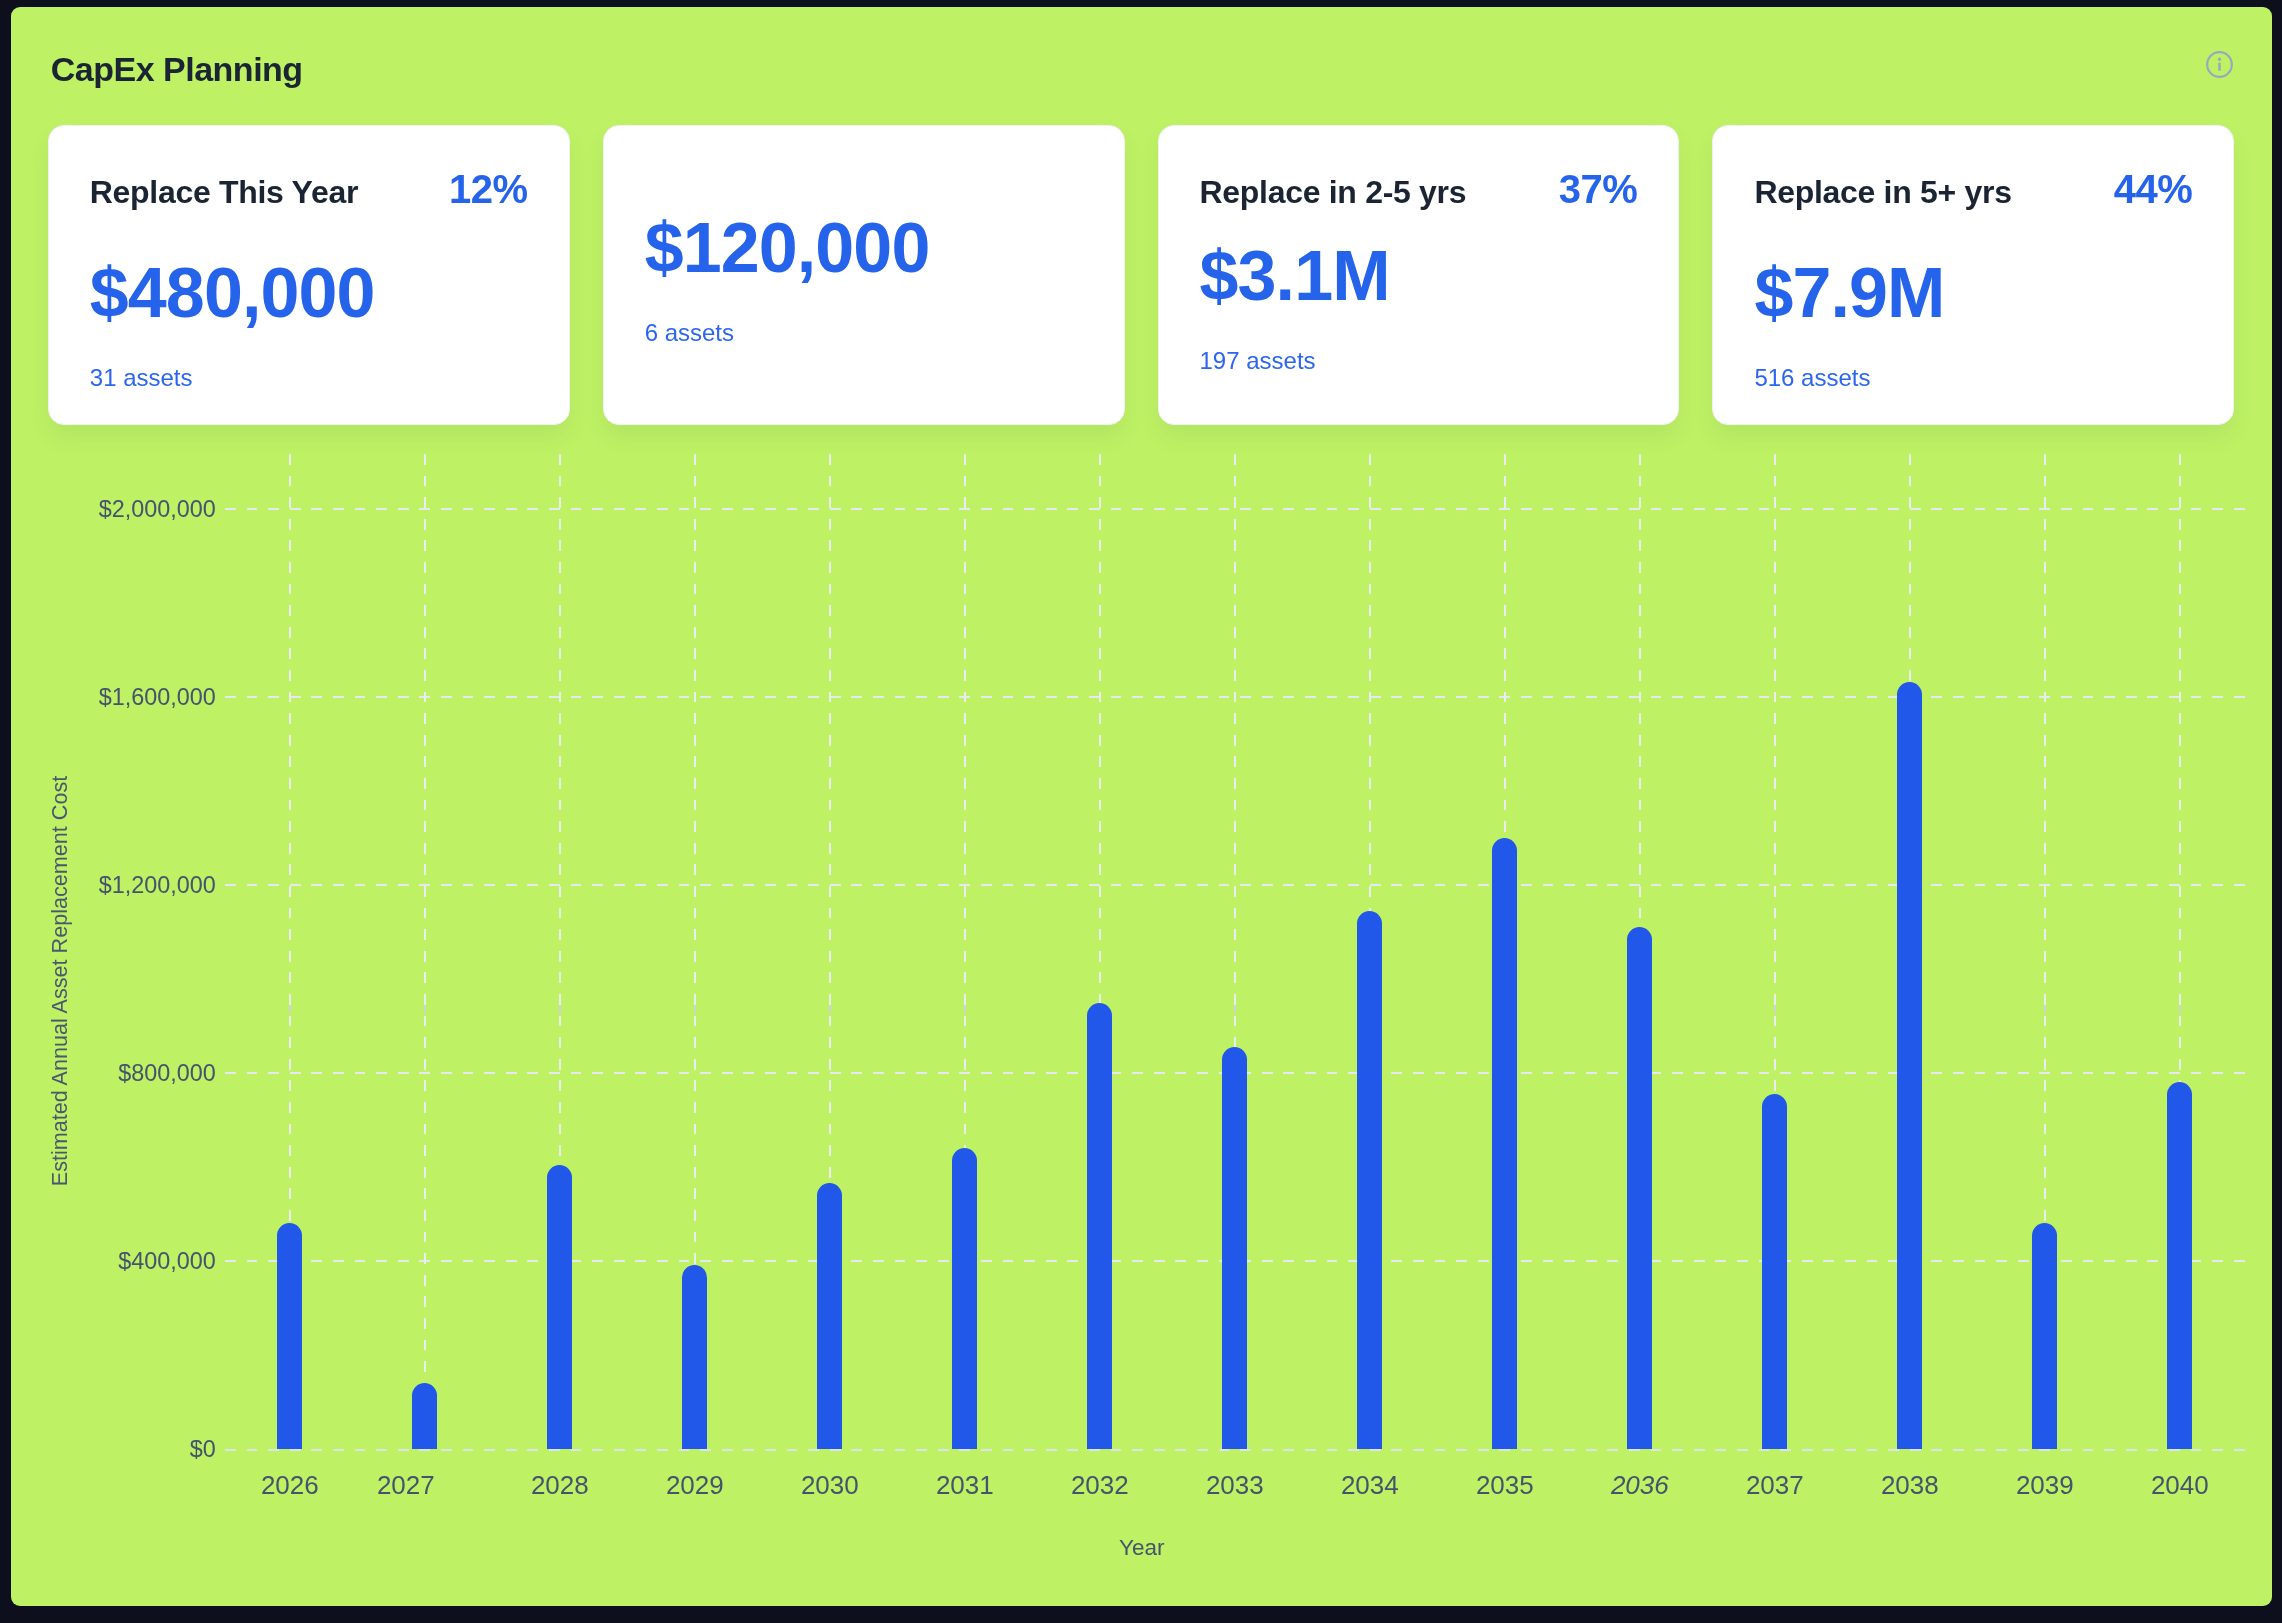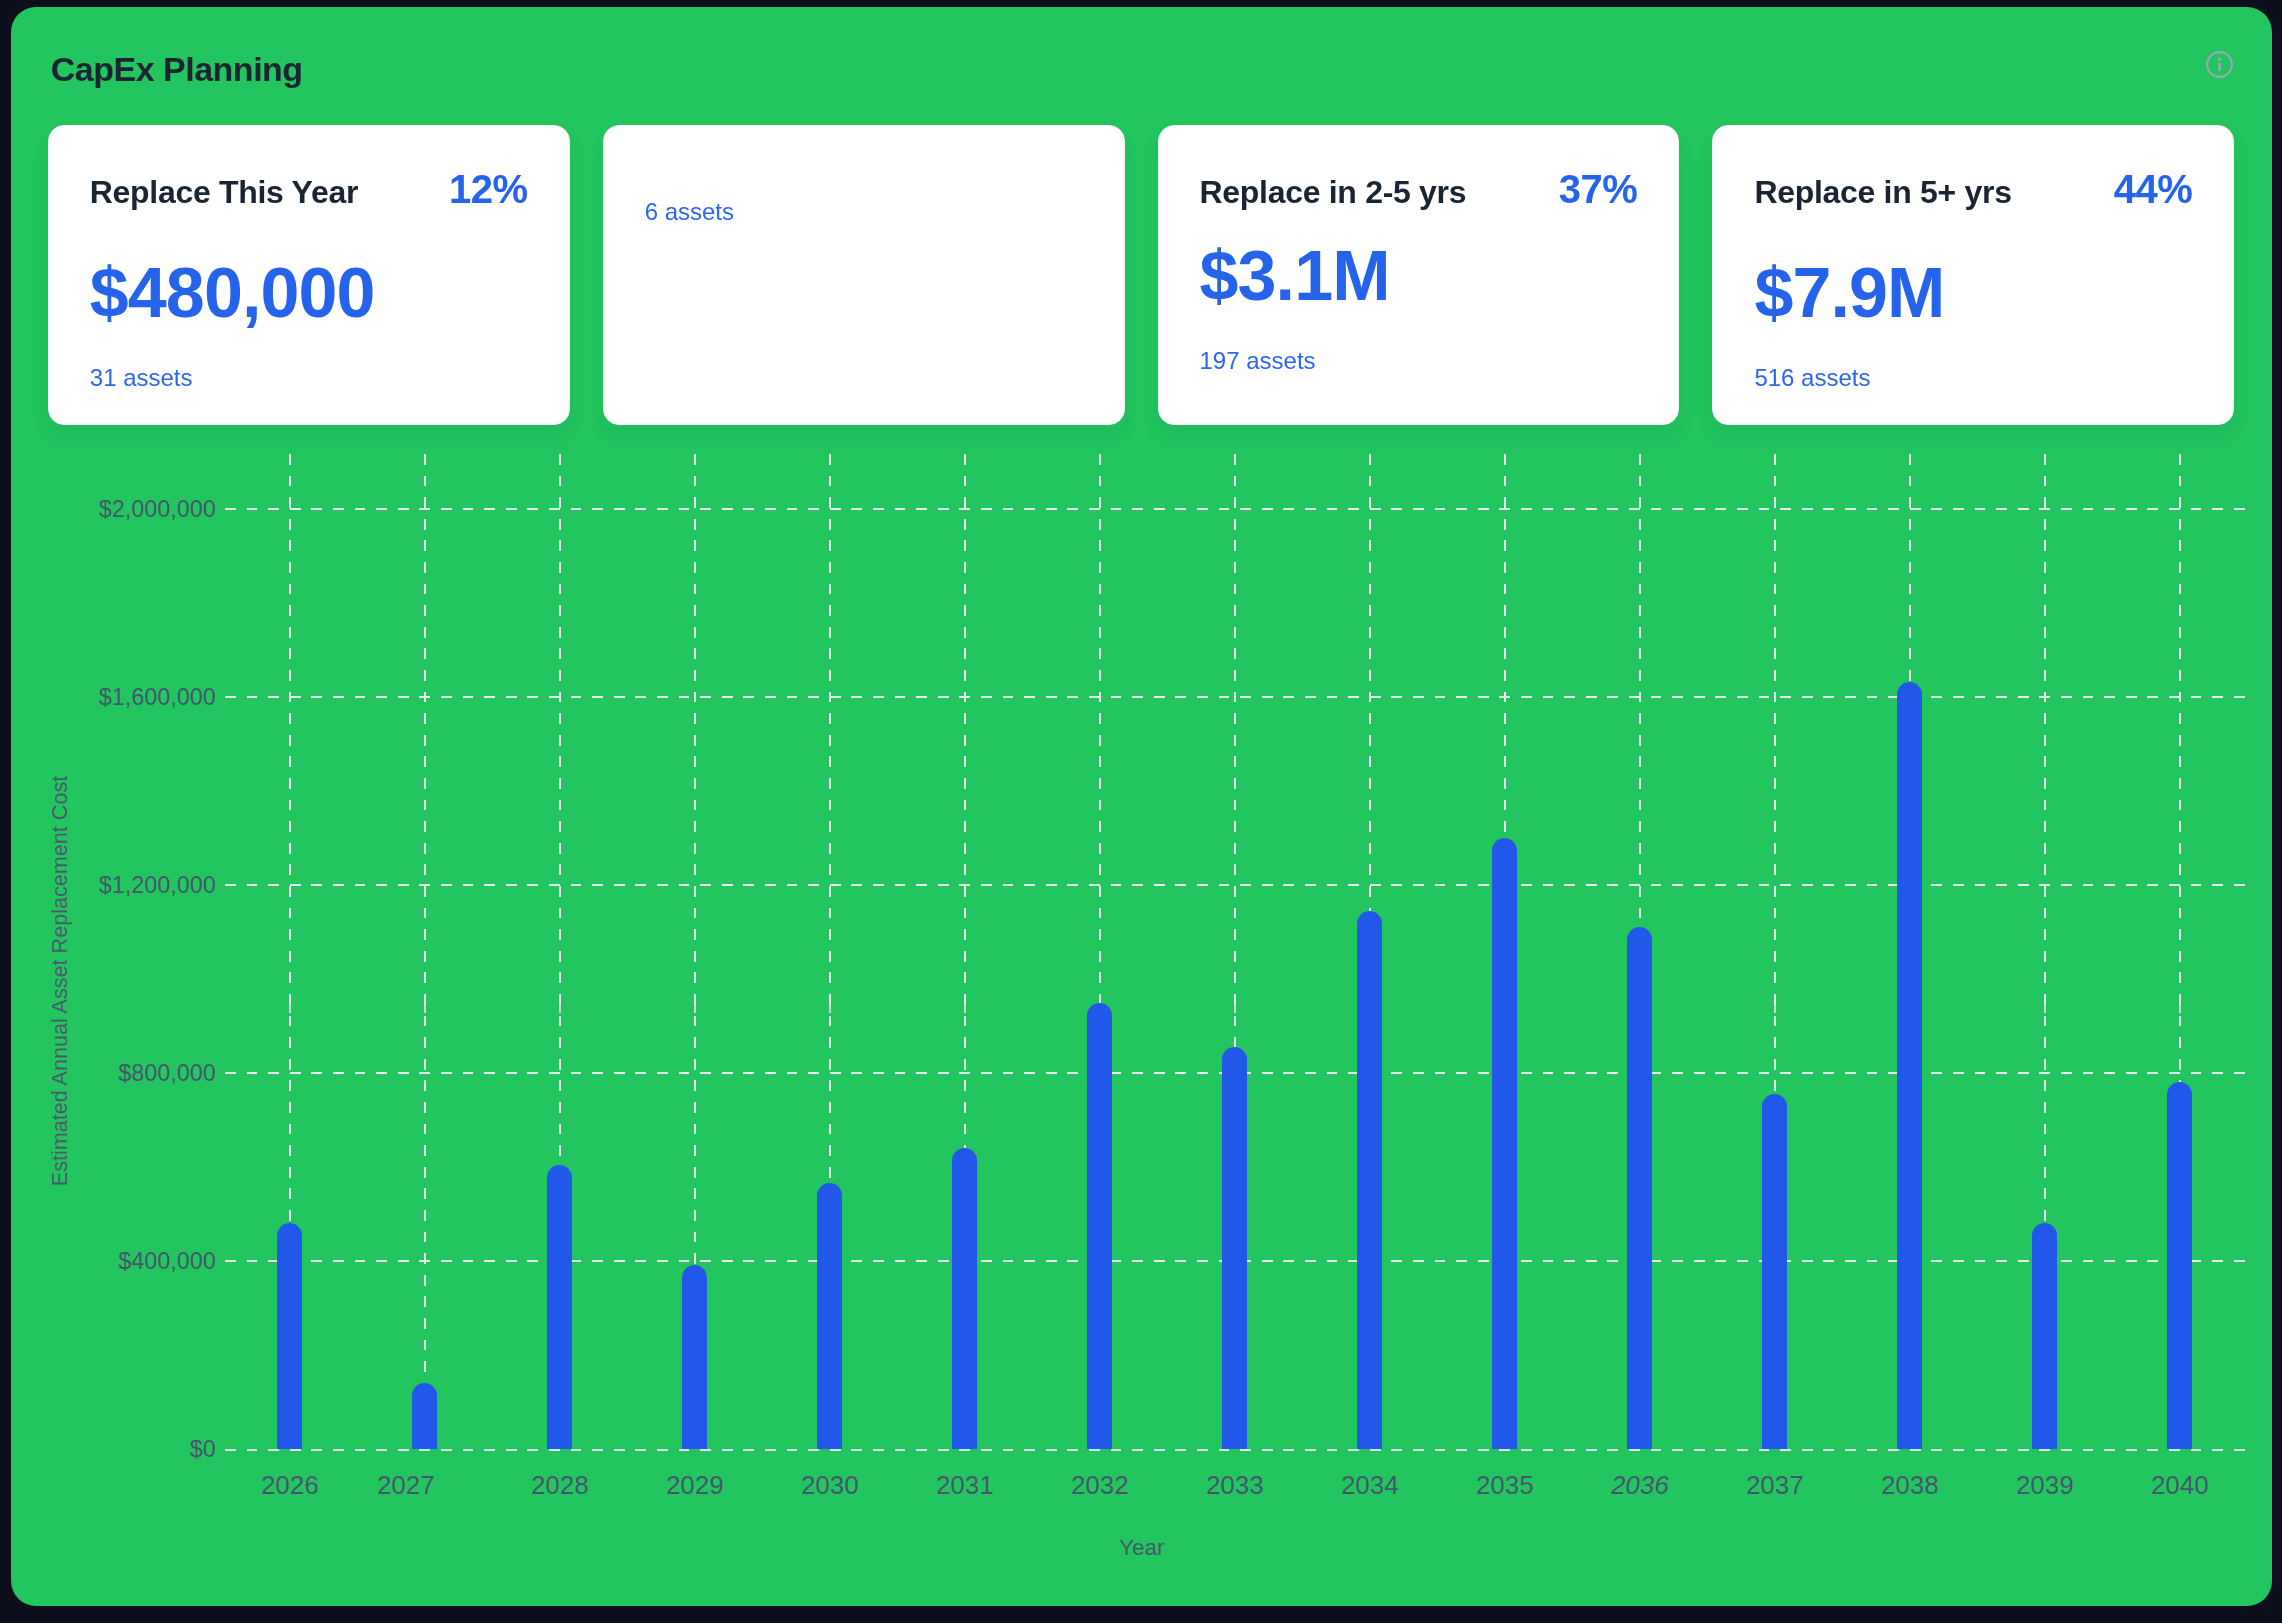--- a/index.html
+++ b/index.html
@@ -5,21 +5,21 @@
   * { margin:0; padding:0; box-sizing:border-box; }
   html,body { width:2283px; height:1624px; }
   body {
     background:#0d101c;
     font-family:"Liberation Sans", sans-serif;
     position:relative;
     overflow:hidden;
   }
   .panel {
     position:absolute; left:10.8px; top:7.2px; right:10.8px; bottom:18px;
-    background:#22c55e; border-radius:25px;padding-left:33px;
+    background:#bef264; border-radius:9px;padding-left:33px;
   }
   .page-title {
     position:absolute; left:40px; top:43px;
     font-size:34px; font-weight:700; color:#1a2433; letter-spacing:-0.5px;
   }
   .info-btn {
     position:absolute; left:2194px; top:43px; width:29px; height:29px;
     cursor:pointer;
   }
   
@@ -92,20 +92,21 @@
   <div class="cards">
     <div class="card">
       <div class="card-top">
         <span class="card-title">Replace This Year</span>
         <span class="card-pct accent" style="color: rgb(37, 99, 235);">12%</span>
       </div>
       <div class="card-value accent" style="color: rgb(37, 99, 235);">$480,000</div>
       <div class="card-assets" style="color: rgb(43, 101, 240);">31 assets</div>
     </div>
     <div class="card">
+      <div class="card-value accent" style="color: rgb(37, 99, 235);">$120,000</div>
       <div class="card-assets" style="color: rgb(43, 101, 240);">6 assets</div>
     </div>
     <div class="card">
       <div class="card-top">
         <span class="card-title">Replace in 2-5 yrs</span>
         <span class="card-pct accent" style="color: rgb(37, 99, 235);">37%</span>
       </div>
       <div class="card-value accent" style="color: rgb(37, 99, 235); margin-top: 24px;">$3.1M</div>
       <div class="card-assets" style="color: rgb(43, 101, 240);">197 assets</div>
     </div>

